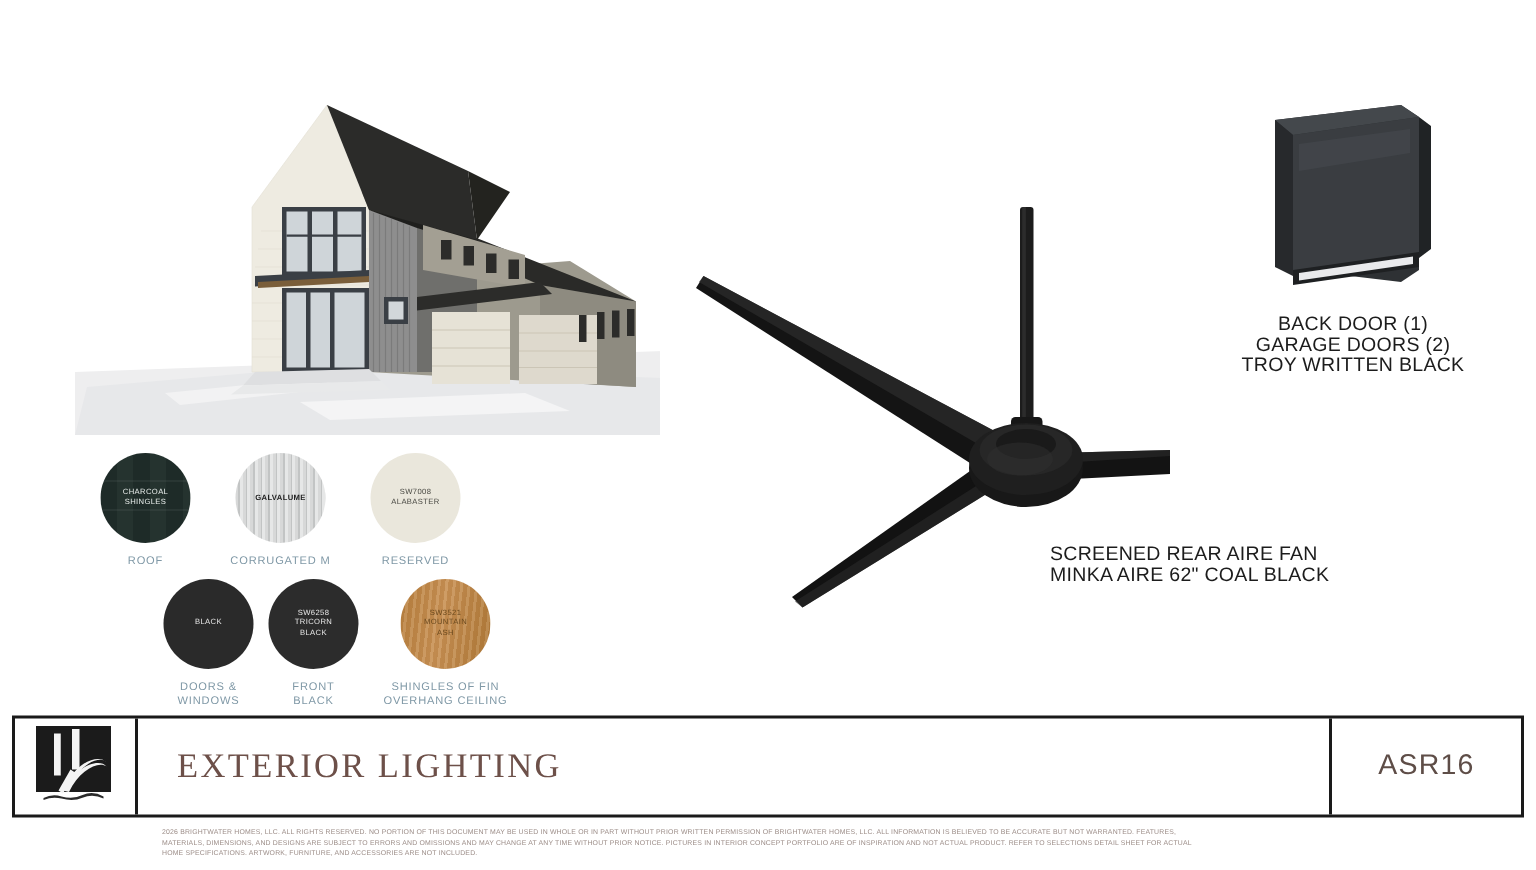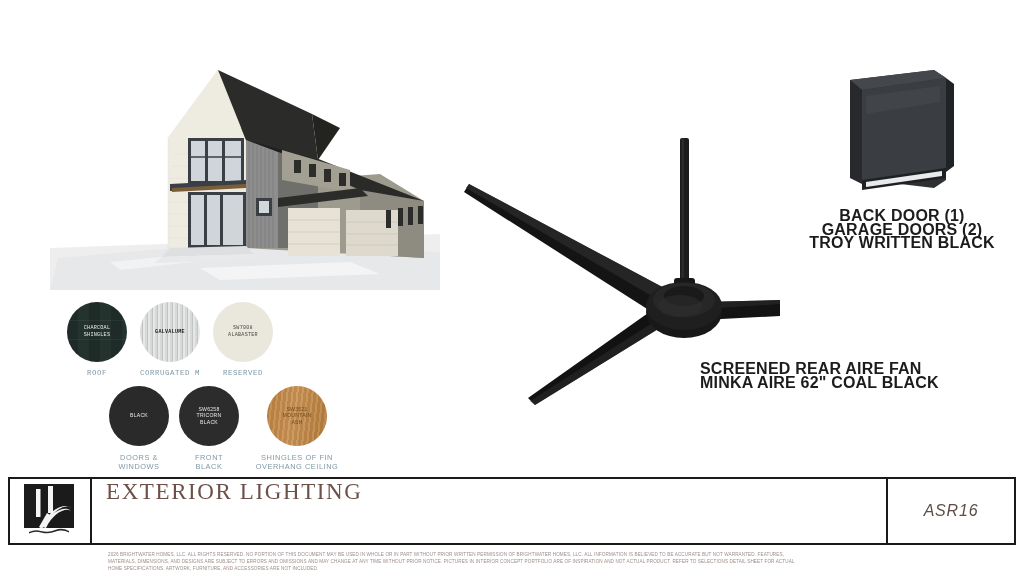--- a/index.html
+++ b/index.html
@@ -20,33 +20,32 @@
   .fan-svg { display: block; width: 100%; height: 100%; }
 
   
   .sconce-wrap { position: absolute; left: 806px; top: 62px; width: 190px; height: 140px; }
   .sconce-svg { display: block; width: 100%; height: 100%; }
 
   .caption {
     position: absolute;
     text-align: center;
     color: #1c1c1c;
-    font-size: 16px;
+    font-size: 13px;
     line-height: 13.5px;
     letter-spacing: .2px;
     white-space: nowrap;
-    font-weight: bold;
   }
   .caption.sconce-cap { left: 790px; top: 209px; width: 224px; }
   .caption.fan-cap { left: 700px; top: 362px; width: 260px; text-align: left; }
 
   
   .swatches { position: absolute; left: 62px; top: 302px; width: 330px; height: 172px; }
   .swatch-row { display: flex; }
-  .swatch-row.row1 { gap: 3px; margin-left: 0px; font-family: Liberation Mono, monospace; }
+  .swatch-row.row1 { gap: 20px; margin-left: 0px; }
   .swatch-row.row2 { margin-left: 42px; margin-top: 7px; }
   .swatch { width: 70px; display: flex; flex-direction: column; align-items: center; }
   .disc {
     width: 60px; height: 60px; border-radius: 50%;
     display: flex; align-items: center; justify-content: center;
     text-align: center; overflow: hidden; position: relative;
   }
   .disc .code {
     font-size: 5.1px; line-height: 6.6px; letter-spacing: .25px;
     position: relative; z-index: 3; padding: 0 3px;
@@ -81,34 +80,33 @@
     width: 1008px; height: 68px;
     border: 2px solid #1a1a1a;
     display: flex; background: #fff;
   }
   .tb-logo {
     width: 82px; border-right: 2px solid #1a1a1a;
     display: flex; align-items: center; justify-content: center;
   }
   .logo-svg { width: 56px; height: 56px; display: block; }
   .tb-title {
-    flex: 1; display: flex; padding-left: 14px;
+    flex: 1; display: flex; align-items: center; padding-left: 26px;
   }
   .tb-title-text {
     color: #6d5049; font-size: 23px; letter-spacing: 1.6px;
     font-family: "Liberation Serif", serif; font-weight: 400;
   }
   .tb-code {
     width: 128px; border-left: 2px solid #1a1a1a;
     display: flex; align-items: center; justify-content: center;
   }
   .tb-code-text {
-    color: #5e4d47; font-size: 16px; letter-spacing: .8px;
+    color: #5e4d47; font-size: 19px; letter-spacing: .8px;
     font-family: "Liberation Sans", sans-serif;
-    font-style: italic;
   }
 
   
   .disclaimer {
     position: absolute; left: 108px; top: 551px; width: 880px;
     color: #9c8d88; font-size: 4.6px; line-height: 7.1px;
     letter-spacing: .12px; text-align: left;
   }
   .disclaimer p { margin: 0; }
 </style>

